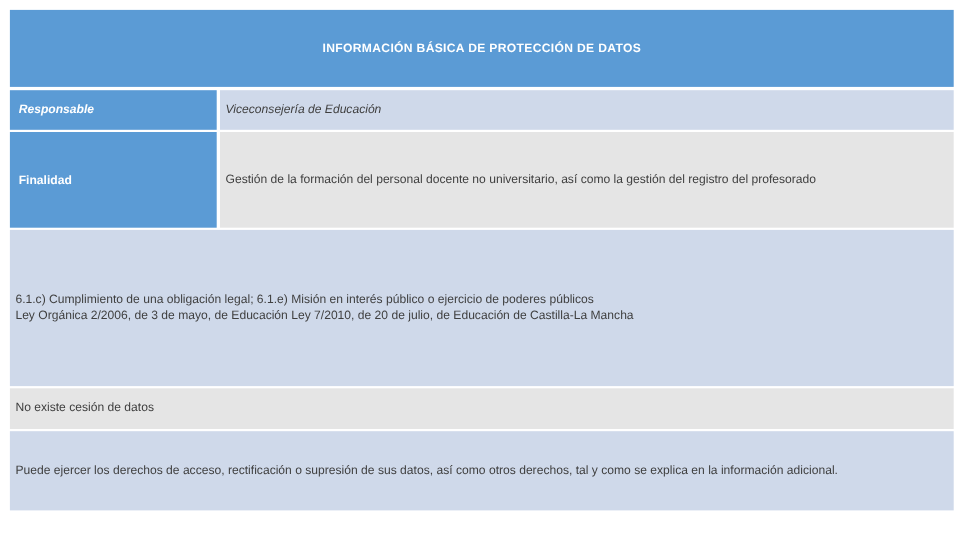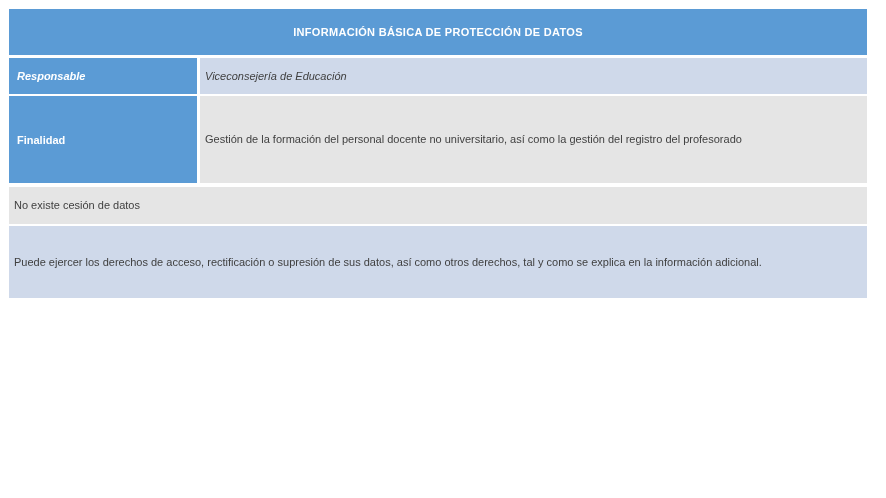--- a/index.html
+++ b/index.html
@@ -11,21 +11,21 @@
     font-family: "Liberation Sans", sans-serif;
     overflow: hidden;
   }
   .table-wrap {
     position: absolute;
     left: 9px;
     top: 9px;
     width: 858px;
   }
   .header-row {
-    height: 46px;
+    height: 70px;
     background: #5b9bd5;
     display: flex;
     align-items: center;
     justify-content: center;
     margin-bottom: 3px;
   }
   .header-title {
     color: #ffffff;
     font-weight: bold;
     font-size: 11px;
@@ -85,20 +85,24 @@
     <div class="cell-label h-sm">Responsable</div>
     <div class="cell-value band-dark h-sm">Viceconsejería de Educación</div>
   </div>
 
   <div class="row">
     <div class="cell-label h-md">Finalidad</div>
     <div class="cell-value band-light h-md">Gestión de la formación del personal docente no universitario, así como la gestión del registro del profesorado</div>
   </div>
 
   <div class="row">
+    <div class="cell-value band-dark h-lg">
+      <div>6.1.c) Cumplimiento de una obligación legal; 6.1.e) Misión en interés público o ejercicio de poderes públicos</div>
+      <div>Ley Orgánica 2/2006, de 3 de mayo, de Educación Ley 7/2010, de 20 de julio, de Educación de Castilla-La Mancha</div>
+    </div>
   </div>
 
   <div class="row">
     <div class="cell-value band-light h-sm2">No existe cesión de datos</div>
   </div>
 
   <div class="row">
     <div class="cell-value band-dark h-md2">Puede ejercer los derechos de acceso, rectificación o supresión de sus datos, así como otros derechos, tal y como se explica en la información adicional.</div>
   </div>
 

